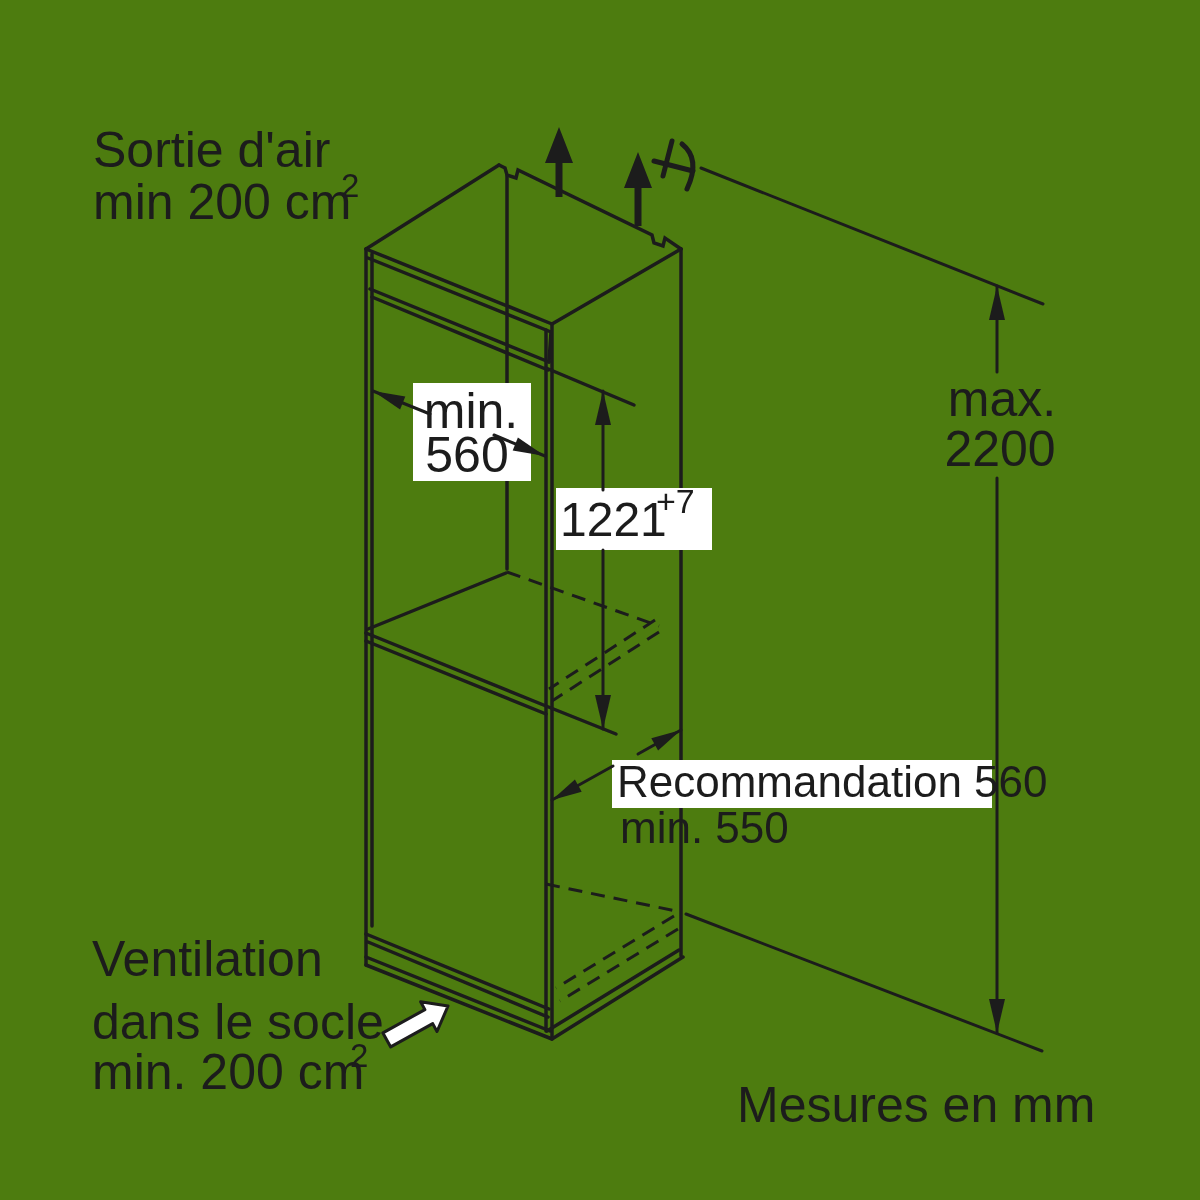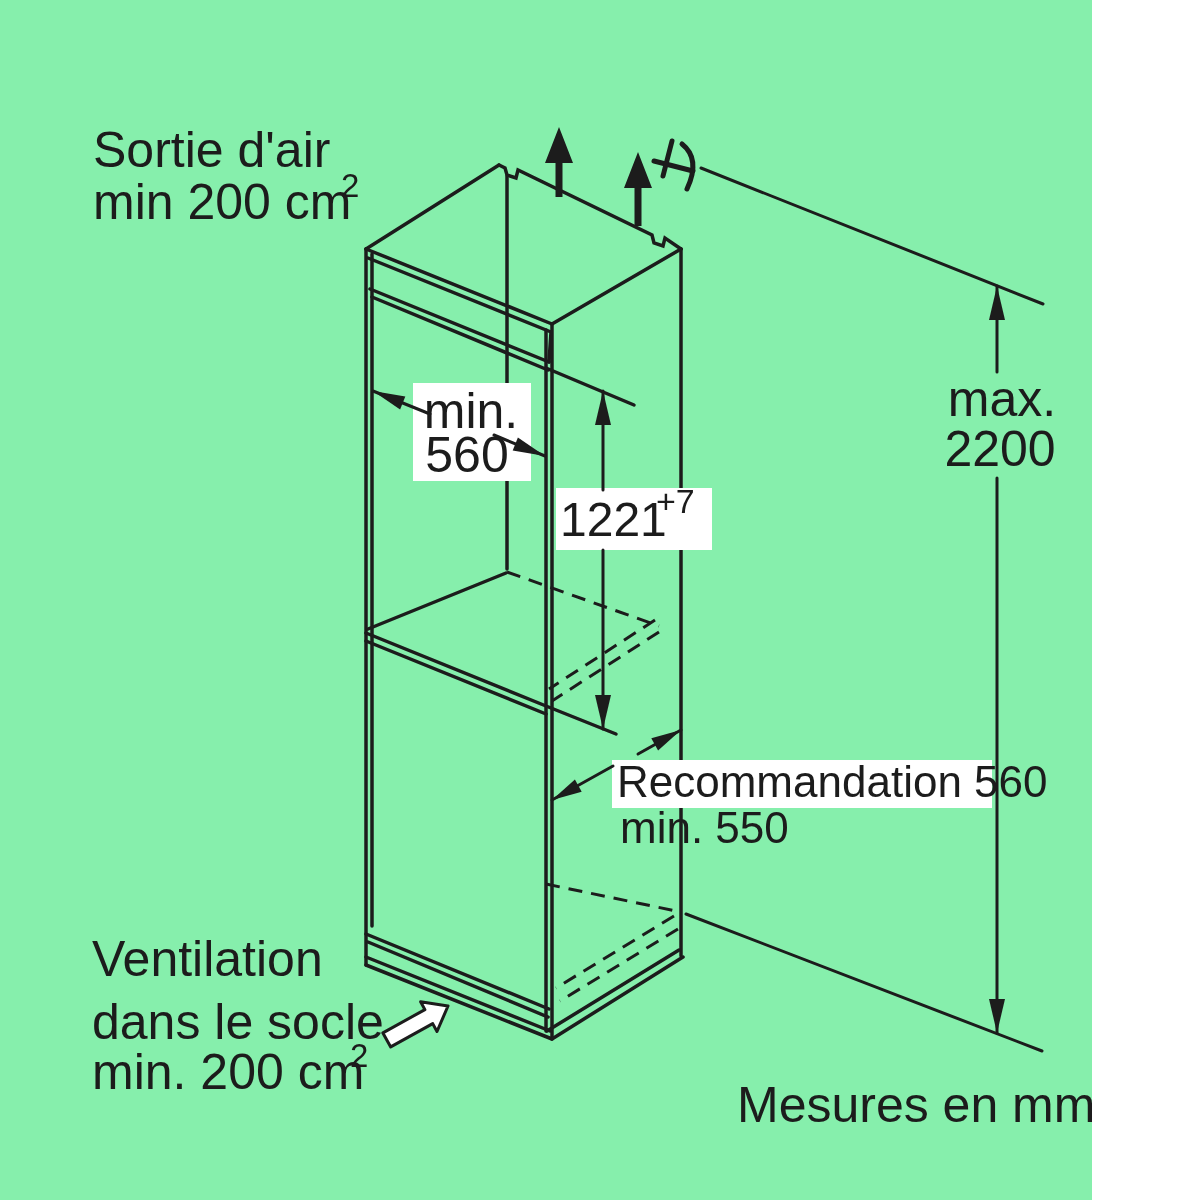--- a/index.html
+++ b/index.html
@@ -1,16 +1,16 @@
 <!DOCTYPE html>
 <html><head>
 <meta charset="utf-8">
 <style>
   html,body{margin:0;padding:0;background:#ffffff;}
-  .stage{position:relative;width:1092px;height:1200px;background:#86efac;overflow:hidden;}
+  .stage{position:relative;width:1200px;height:1200px;background:#4d7c0f;overflow:hidden;}
   svg{display:block;}
   .lbl{font-family:"Liberation Sans","DejaVu Sans",sans-serif;fill:#1c1c1c;}
   .ink{stroke:#1c1c1c;}
 </style>
 </head>
 <body>
 
 <div class="stage">
 <svg width="1200" height="1200" viewBox="0 0 1200 1200">
 

